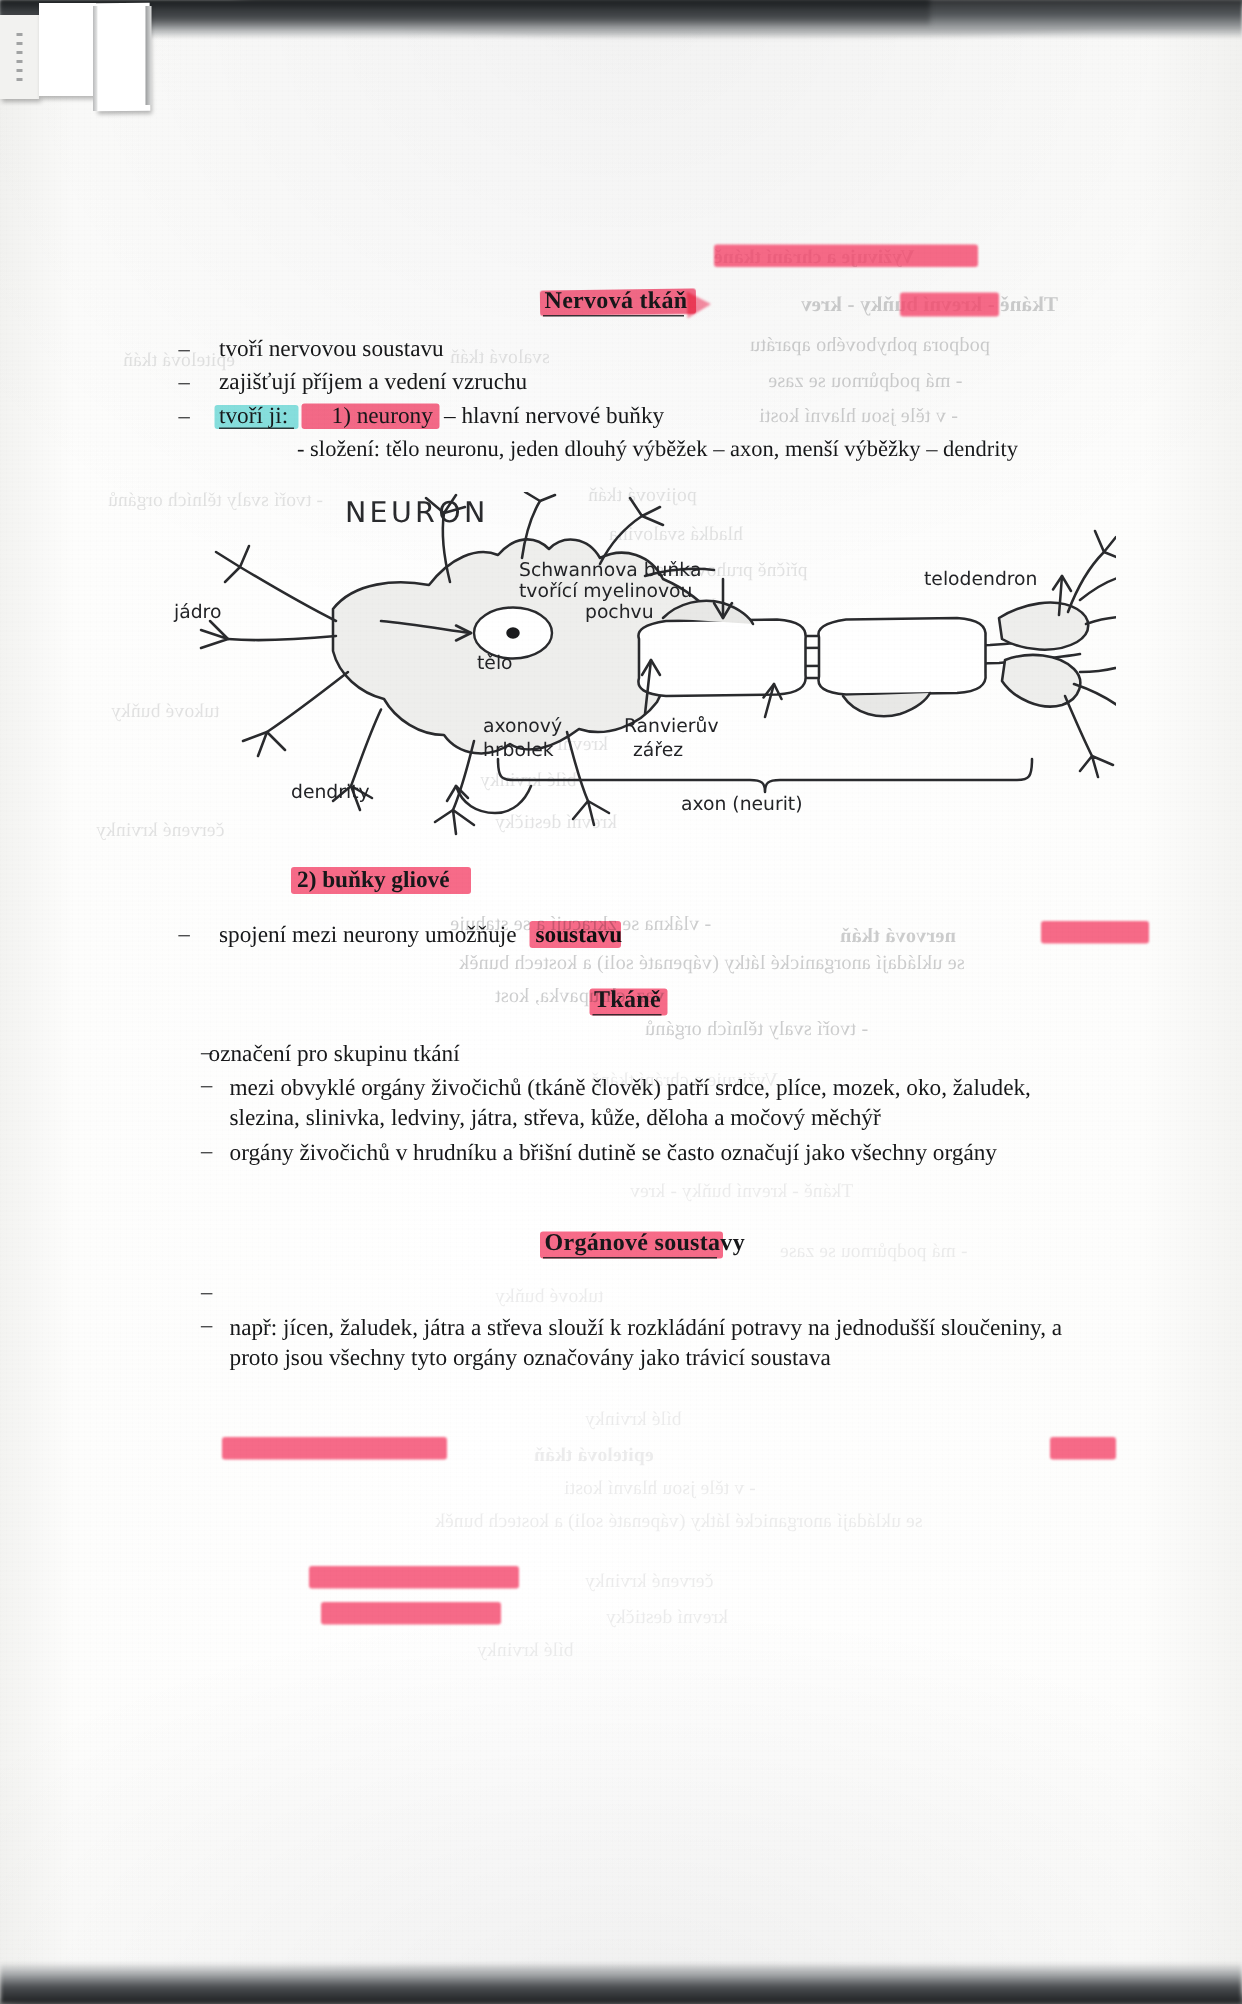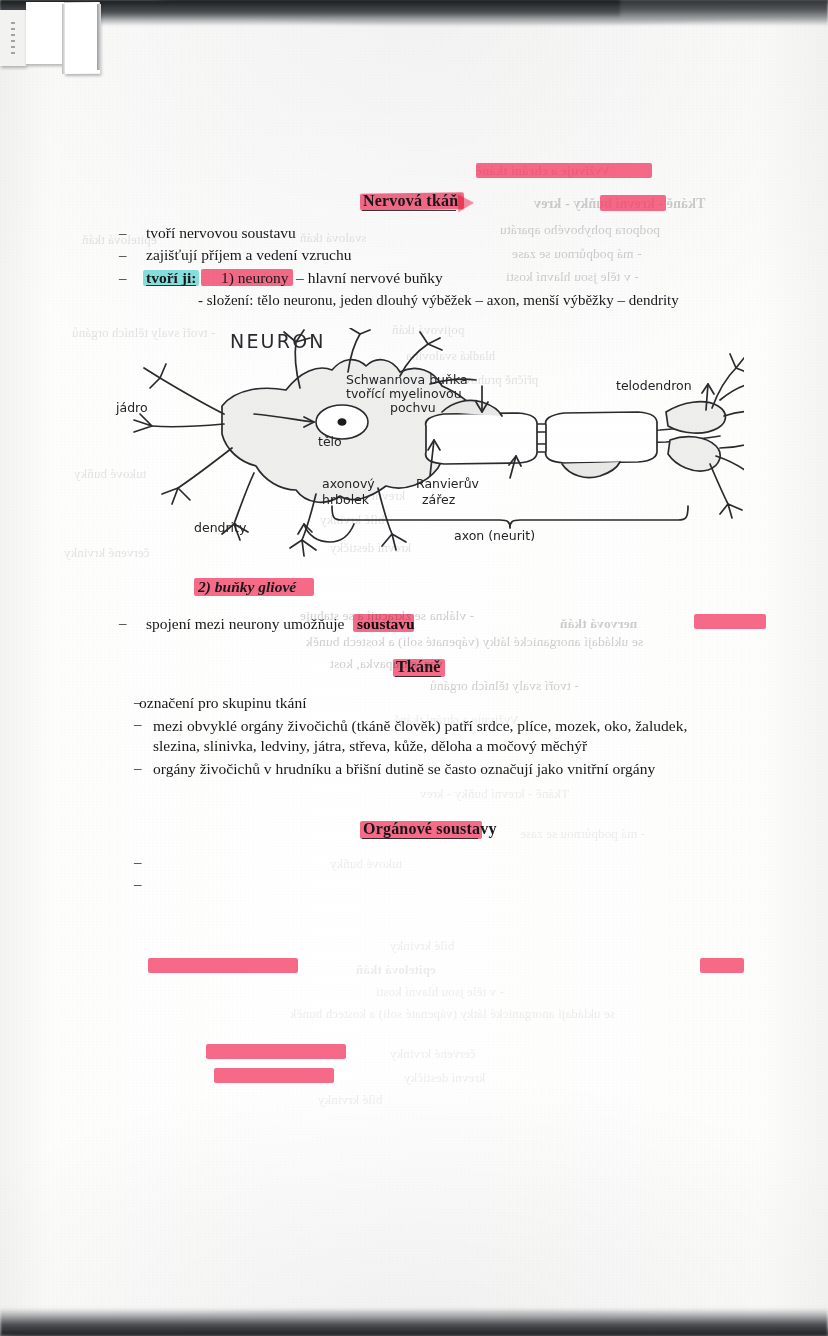--- a/index.html
+++ b/index.html
@@ -218,21 +218,21 @@
     <div class="ul" style="left:362px; top:210px; width:94px;"></div>
 
     <div class="dash" style="left:119px; top:225px;">–</div>
     <div class="line body15" style="left:146px; top:224px;">tvoří nervovou soustavu</div>
 
     <div class="dash" style="left:119px; top:247px;">–</div>
     <div class="line body15" style="left:146px; top:246px;">zajišťují příjem a vedení vzruchu</div>
 
     <div class="dash" style="left:119px; top:270px;">–</div>
     <div class="hl hl-teal" style="left:143px; top:270px; width:56px; height:16px;"></div>
-    <div class="line body15" style="left:146px; top:269px; font-weight:bold;">tvoří ji:</div>
+    <div class="line body15" style="left:146px; top:269px; font-weight:normal;">tvoří ji:</div>
     <div class="ul" style="left:146px; top:285px; width:50px;"></div>
 
     <div class="hl hl-pink" style="left:201px; top:269px; width:92px; height:17px;"></div>
     <div class="line body15" style="left:221px; top:269px; font-weight:normal;">1) neurony</div>
     <div class="line body15" style="left:296px; top:269px;">– hlavní nervové buňky</div>
 
     <div class="line body14" style="left:198px; top:292px;">- složení: tělo neuronu, jeden dlouhý výběžek – axon, menší výběžky – dendrity</div>
 
     <div id="neuron">
       <svg width="640" height="232" viewBox="0 0 640 232" xmlns="http://www.w3.org/2000/svg">
@@ -328,47 +328,48 @@
         <text class="hand" x="218" y="160">axonový</text>
         <text class="hand" x="218" y="176">hrbolek</text>
         <text class="hand" x="312" y="160">Ranvierův</text>
         <text class="hand" x="318" y="176">zářez</text>
         <text class="hand" x="512" y="62">telodendron</text>
         <text class="hand" x="350" y="212">axon (neurit)</text>
       </svg>
     </div>
 
     <div class="hl hl-pink" style="left:194px; top:578px; width:120px; height:18px;"></div>
-    <div class="line body15" style="left:198px; top:578px; font-weight:bold;font-style:italic;">2) buňky gliové</div>
+    <div class="line body15" style="left:198px; top:578px; font-weight:bold;">2) buňky gliové</div>
 
     <div class="dash" style="left:119px; top:615px;">–</div>
     <div class="line body15" style="left:146px; top:615px;">spojení mezi neurony umožňuje </div>
     <div class="hl hl-pink" style="left:353px; top:614px; width:61px; height:18px;"></div>
     <div class="line body15" style="left:357px; top:615px; font-weight:bold; color:#111;">soustavu</div>
 
     <div class="hl hl-pink" style="left:393px; top:659px; width:52px; height:18px;"></div>
     <div class="line heading" style="left:396px; top:658px;">Tkáně</div>
     <div class="ul" style="left:395px; top:676px; width:46px;"></div>
 
     <div class="dash" style="left:134px; top:694px;">–</div>
     <div class="line body15" style="left:139px; top:694px;">označení pro skupinu tkání</div>
 
     <div class="dash" style="left:134px; top:716px;">–</div>
     <div class="line body15" style="left:153px; top:716px; white-space:normal; width:570px; line-height:1.30;">mezi obvyklé orgány živočichů (tkáně člověk) patří srdce, plíce, mozek, oko, žaludek, slezina, slinivka, ledviny, játra, střeva, kůže, děloha a močový měchýř</div>
 
     <div class="dash" style="left:134px; top:760px;">–</div>
-    <div class="line body15" style="left:153px; top:760px;">orgány živočichů v hrudníku a břišní dutině se často označují jako vnitřní orgány</div>
+    <div class="line body15" style="left:153px; top:760px;">orgány živočichů v hrudníku a břišní dutině se často označují jako všechny orgány</div>
 
     <div class="hl hl-pink" style="left:360px; top:821px; width:122px; height:18px;"></div>
     <div class="line heading" style="left:363px; top:820px;">Orgánové soustavy</div>
     <div class="ul" style="left:362px; top:838px; width:116px;"></div>
 
     <div class="dash" style="left:134px; top:854px;">–</div>
 
     <div class="dash" style="left:134px; top:876px;">–</div>
+    <div class="line body15" style="left:153px; top:876px; white-space:normal; width:580px; line-height:1.30;">např: jícen, žaludek, játra a střeva slouží k rozkládání potravy na jednodušší sloučeniny, a proto jsou všechny tyto orgány označovány jako trávicí soustava</div>
 
   </div>
 
   <div id="grain"></div>
 
   <div class="topcurve"></div>
   <div class="topband"></div>
   <div class="topband2"></div>
   <div class="bottomcurve"></div>
   <div class="bottomband"></div>

